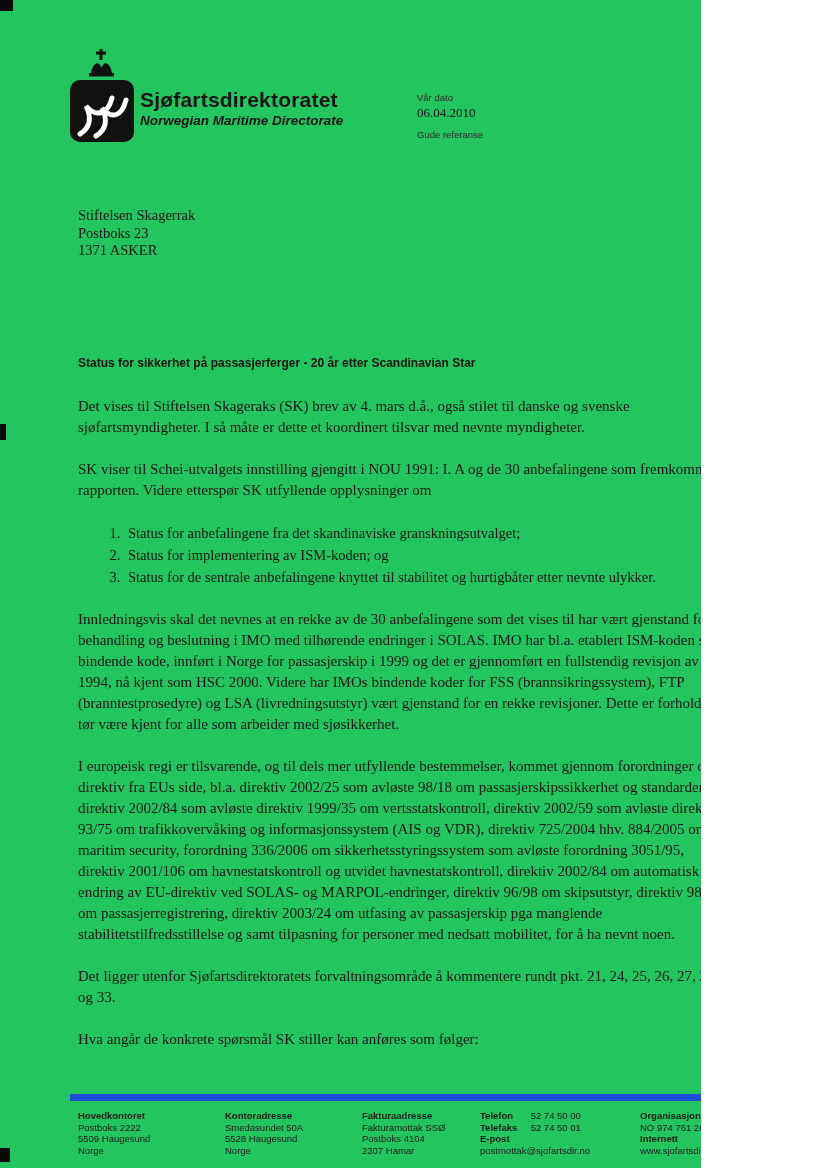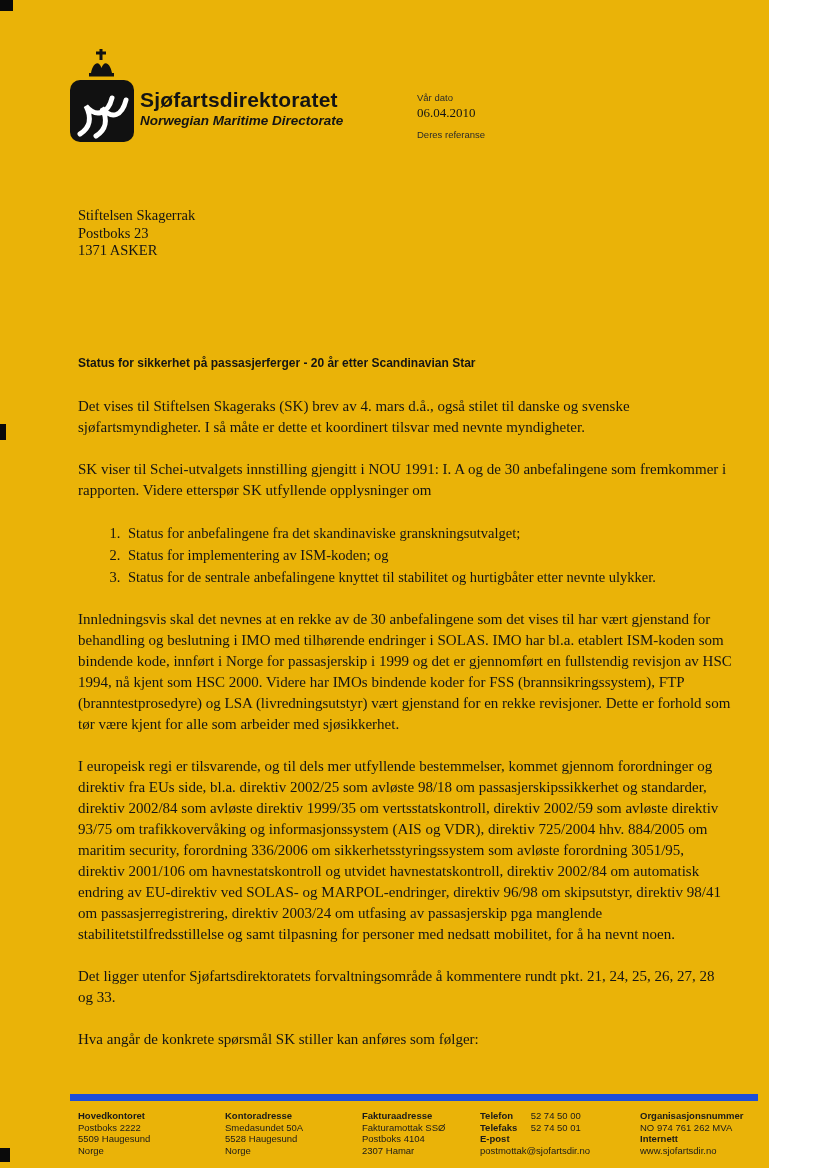--- a/index.html
+++ b/index.html
@@ -1,21 +1,21 @@
 <!DOCTYPE html>
 <html><head>
 <meta charset="utf-8">
 <style>
   * { margin: 0; padding: 0; box-sizing: border-box; }
   html, body { background: #ffffff; }
   .page {
     position: relative;
-    width: 769px;
+    width: 701px;
     height: 1168px;
-    background: #eab308;
+    background: #22c55e;
     color: #141414;
     font-family: "Liberation Serif", serif;
     overflow: hidden;
   }
 
   
   .scan-mark { position: absolute; background: #0a0a0a; }
   .scan-mark.m1 { left: 0; top: 6; width: 13px; height: 11px; }
   .scan-mark.m2 { left: 0; top: 424px; width: 6px; height: 16px; }
   .scan-mark.m3 { left: 0; top: 1148px; width: 10px; height: 14px; }
@@ -92,21 +92,21 @@
   </svg>
 
   <div class="org-names">
     <div class="org-name">Sjøfartsdirektoratet</div>
     <div class="org-subtitle">Norwegian Maritime Directorate</div>
   </div>
 
   <div class="meta-col c1">
     <div class="meta-label">Vår dato</div>
     <div class="meta-value">06.04.2010</div>
-    <div class="meta-label">Deres referanse</div>
+    <div class="meta-label">Gude referanse</div>
   </div>
 
 
   <div class="recipient">
     <div>Stiftelsen Skagerrak</div>
     <div>Postboks 23</div>
     <div>1371 ASKER</div>
   </div>
 
   <main class="letter-body">

